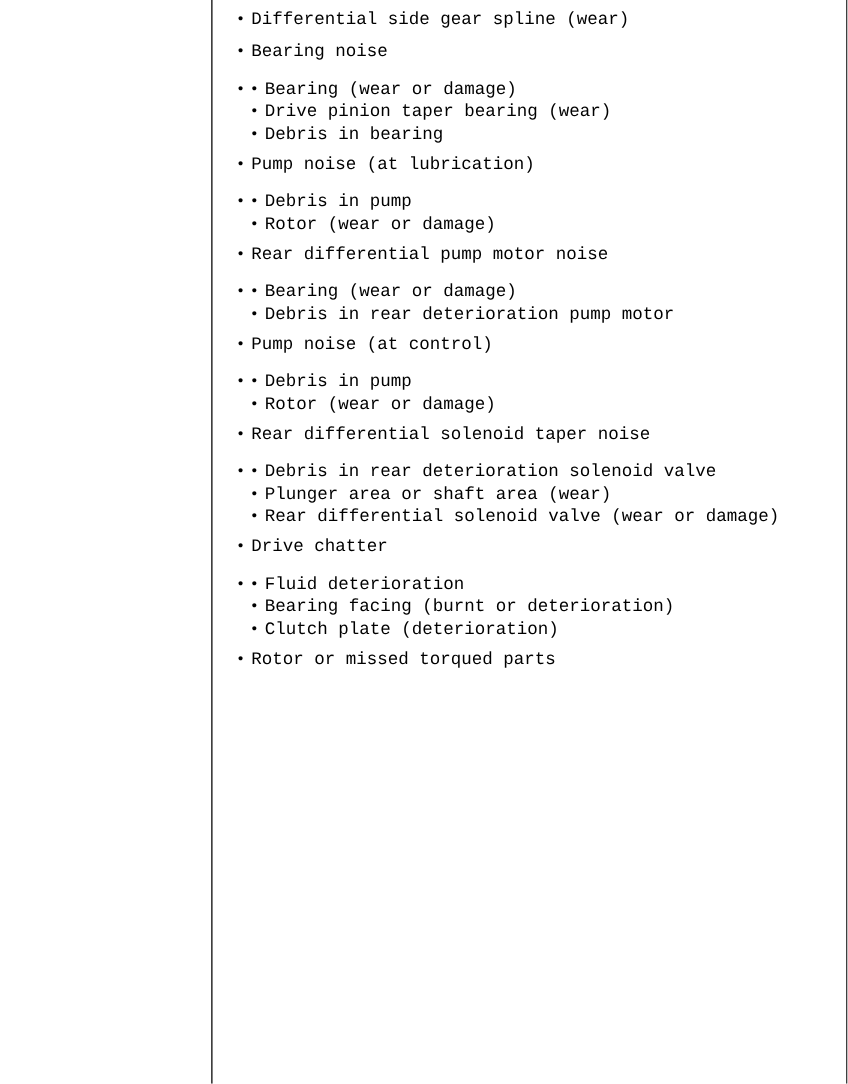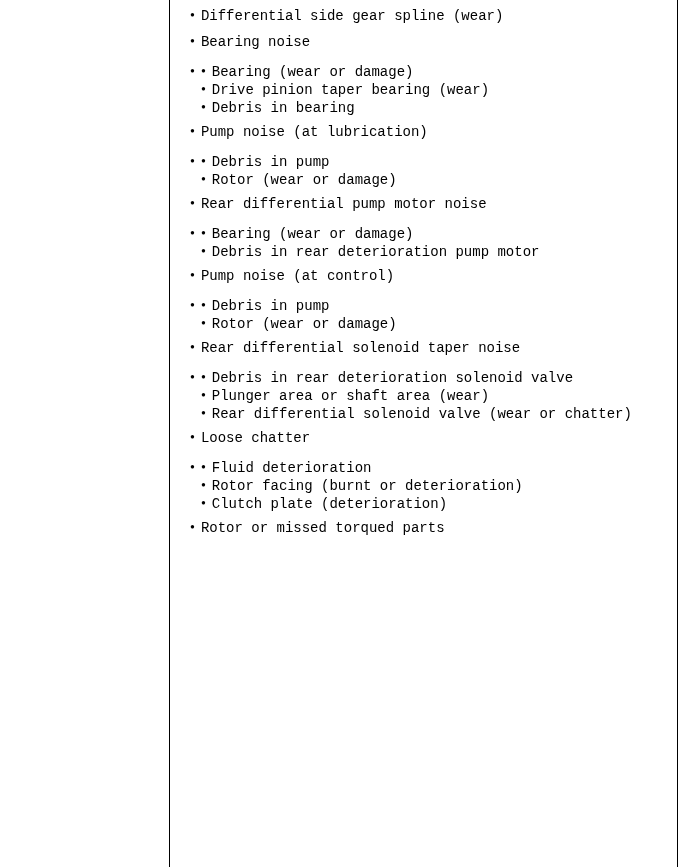--- a/index.html
+++ b/index.html
@@ -213,46 +213,46 @@
         <li>
           <span class="bullet">•</span>
           <span class="text-block">Debris in rear deterioration solenoid valve</span>
         </li>
         <li>
           <span class="bullet">•</span>
           <span class="text-block">Plunger area or shaft area (wear)</span>
         </li>
         <li>
           <span class="bullet">•</span>
-          <span class="text-block">Rear differential solenoid valve (wear or chatter)</span>
-        </li>
-      </ul>
-    </div>
-
-    <ul class="level1">
-      <li>
-        <div class="bullet-line">
-          <span class="bullet">•</span>
-          <span class="text-block">Loose chatter</span>
+          <span class="text-block">Rear differential solenoid valve (wear or damage)</span>
+        </li>
+      </ul>
+    </div>
+
+    <ul class="level1">
+      <li>
+        <div class="bullet-line">
+          <span class="bullet">•</span>
+          <span class="text-block">Drive chatter</span>
         </div>
       </li>
     </ul>
 
     <div class="spacer"></div>
 
     <div class="empty-bullet">
       <span class="bullet">•</span>
       <ul class="level2" style="margin-left:0; margin-top:0;">
         <li>
           <span class="bullet">•</span>
           <span class="text-block">Fluid deterioration</span>
         </li>
         <li>
           <span class="bullet">•</span>
-          <span class="text-block">Rotor facing (burnt or deterioration)</span>
+          <span class="text-block">Bearing facing (burnt or deterioration)</span>
         </li>
         <li>
           <span class="bullet">•</span>
           <span class="text-block">Clutch plate (deterioration)</span>
         </li>
       </ul>
     </div>
 
     <ul class="level1">
       <li>

